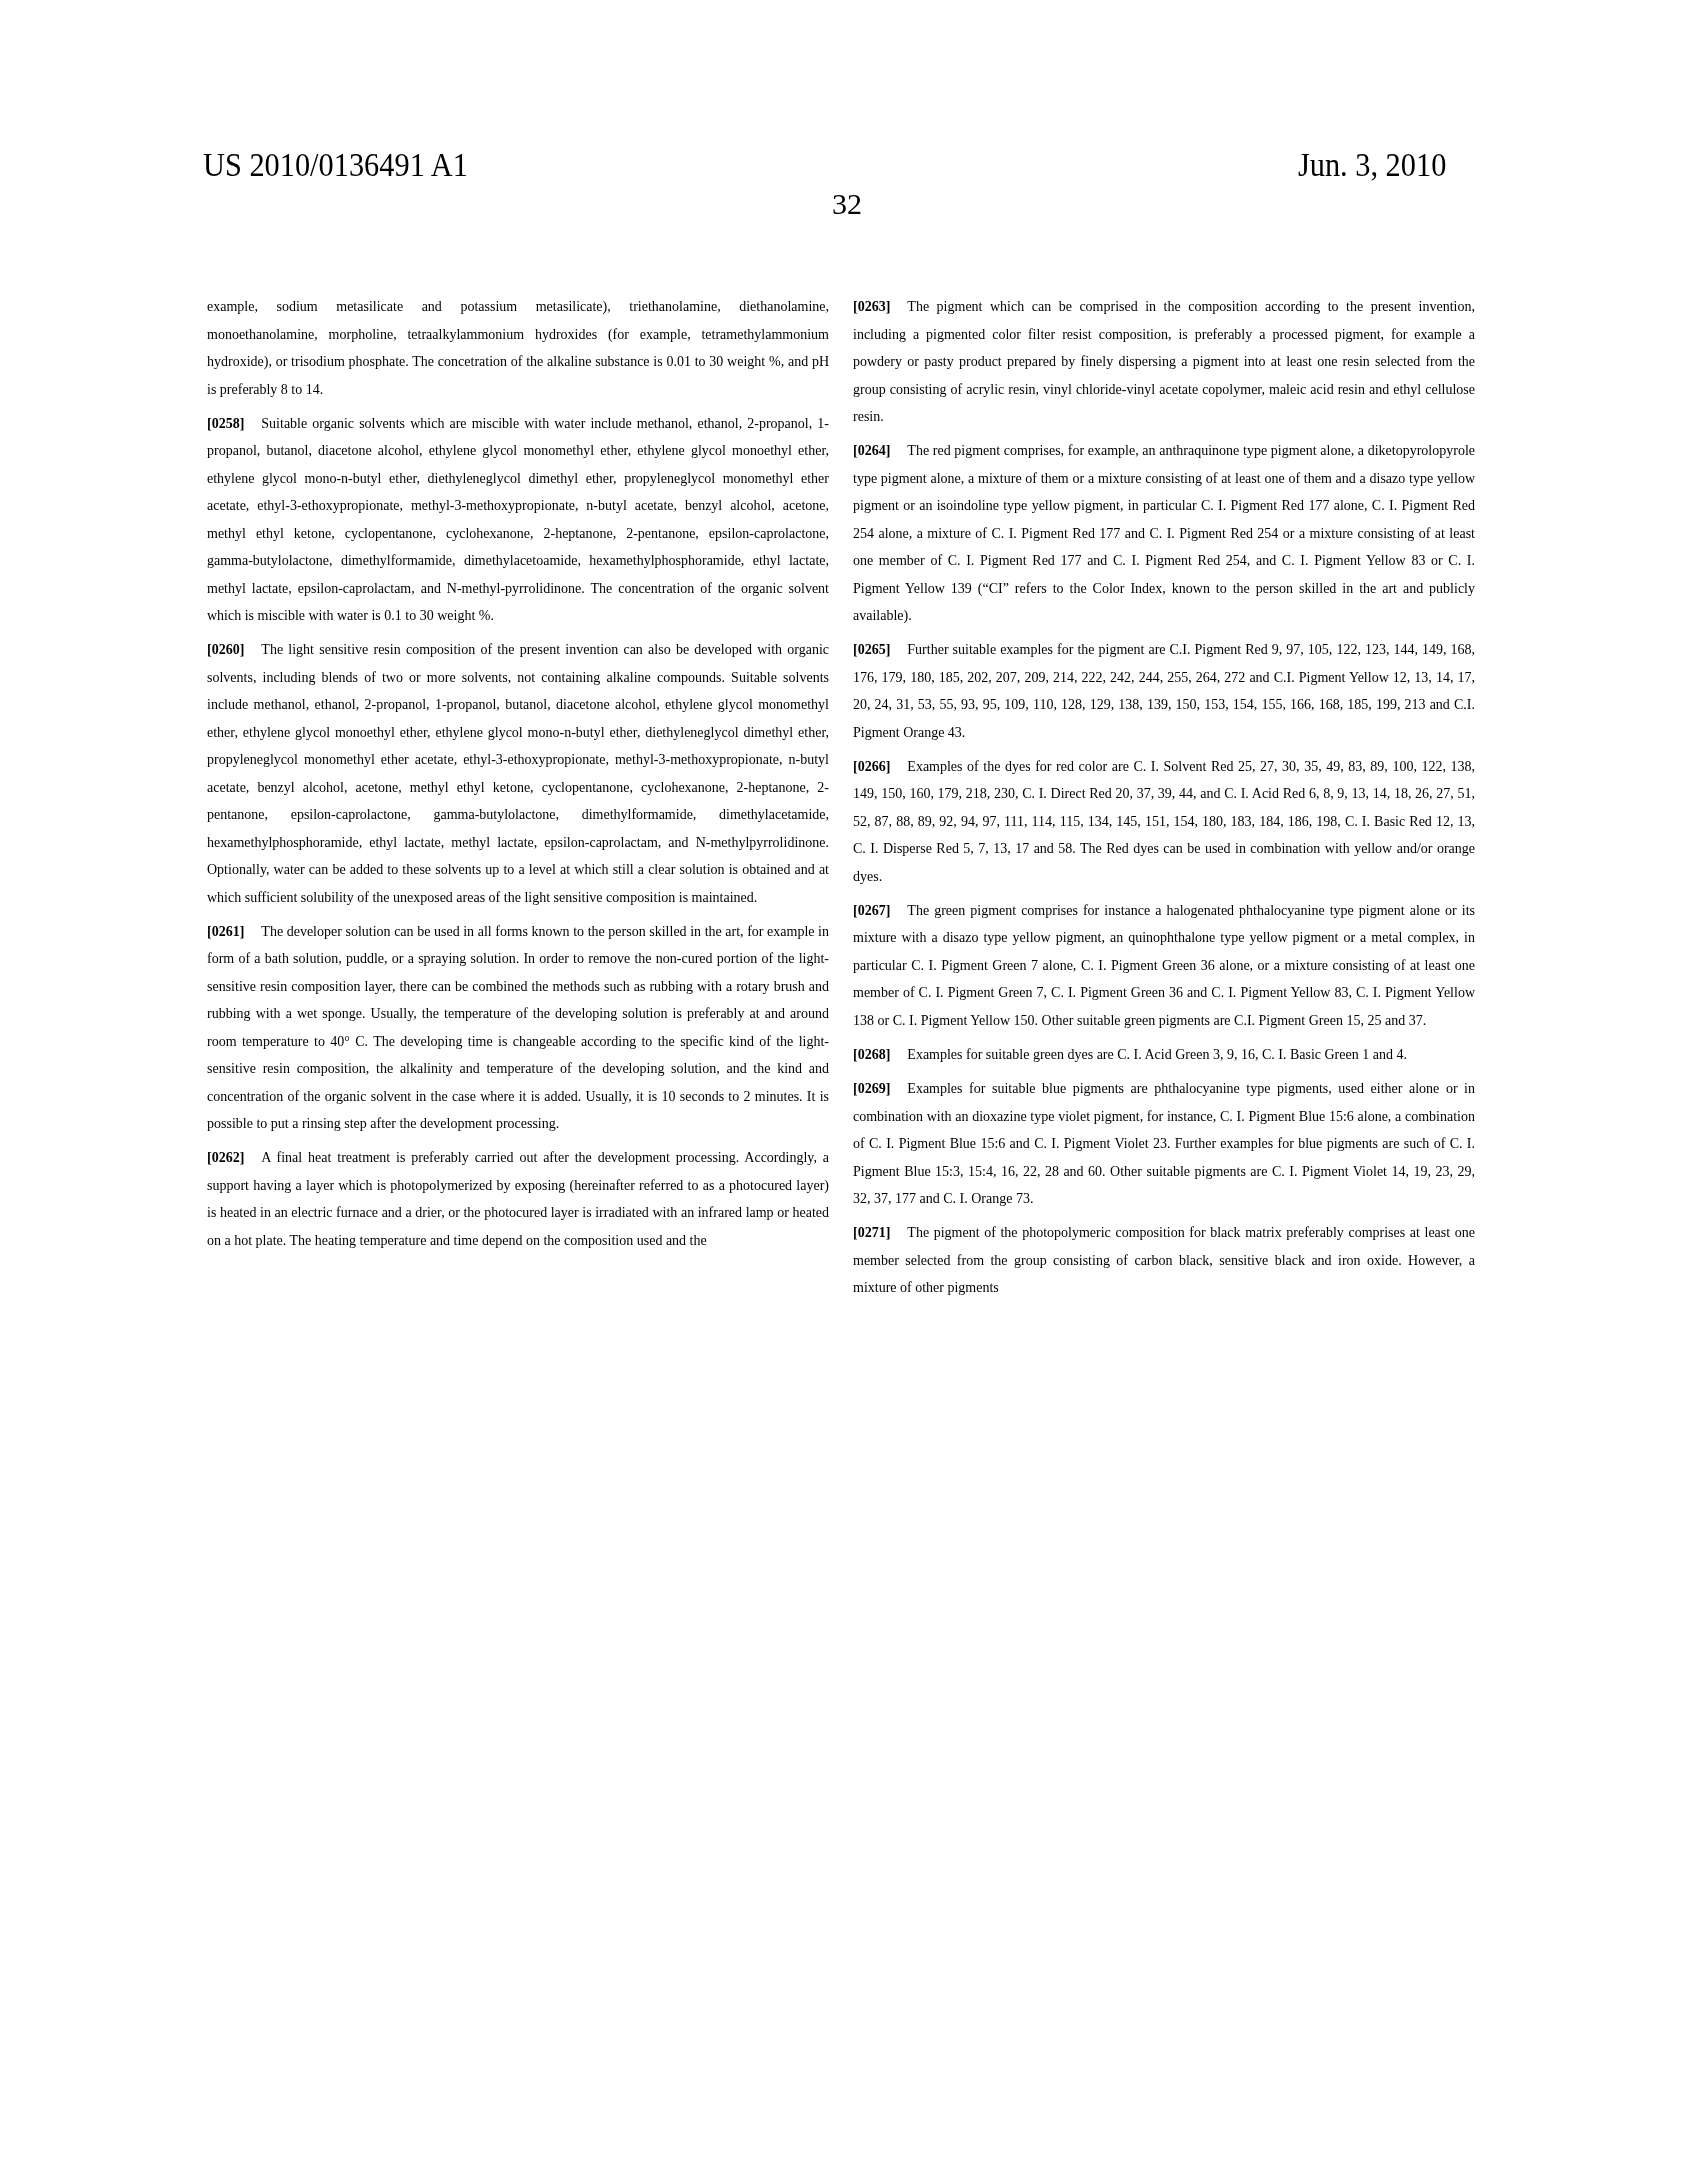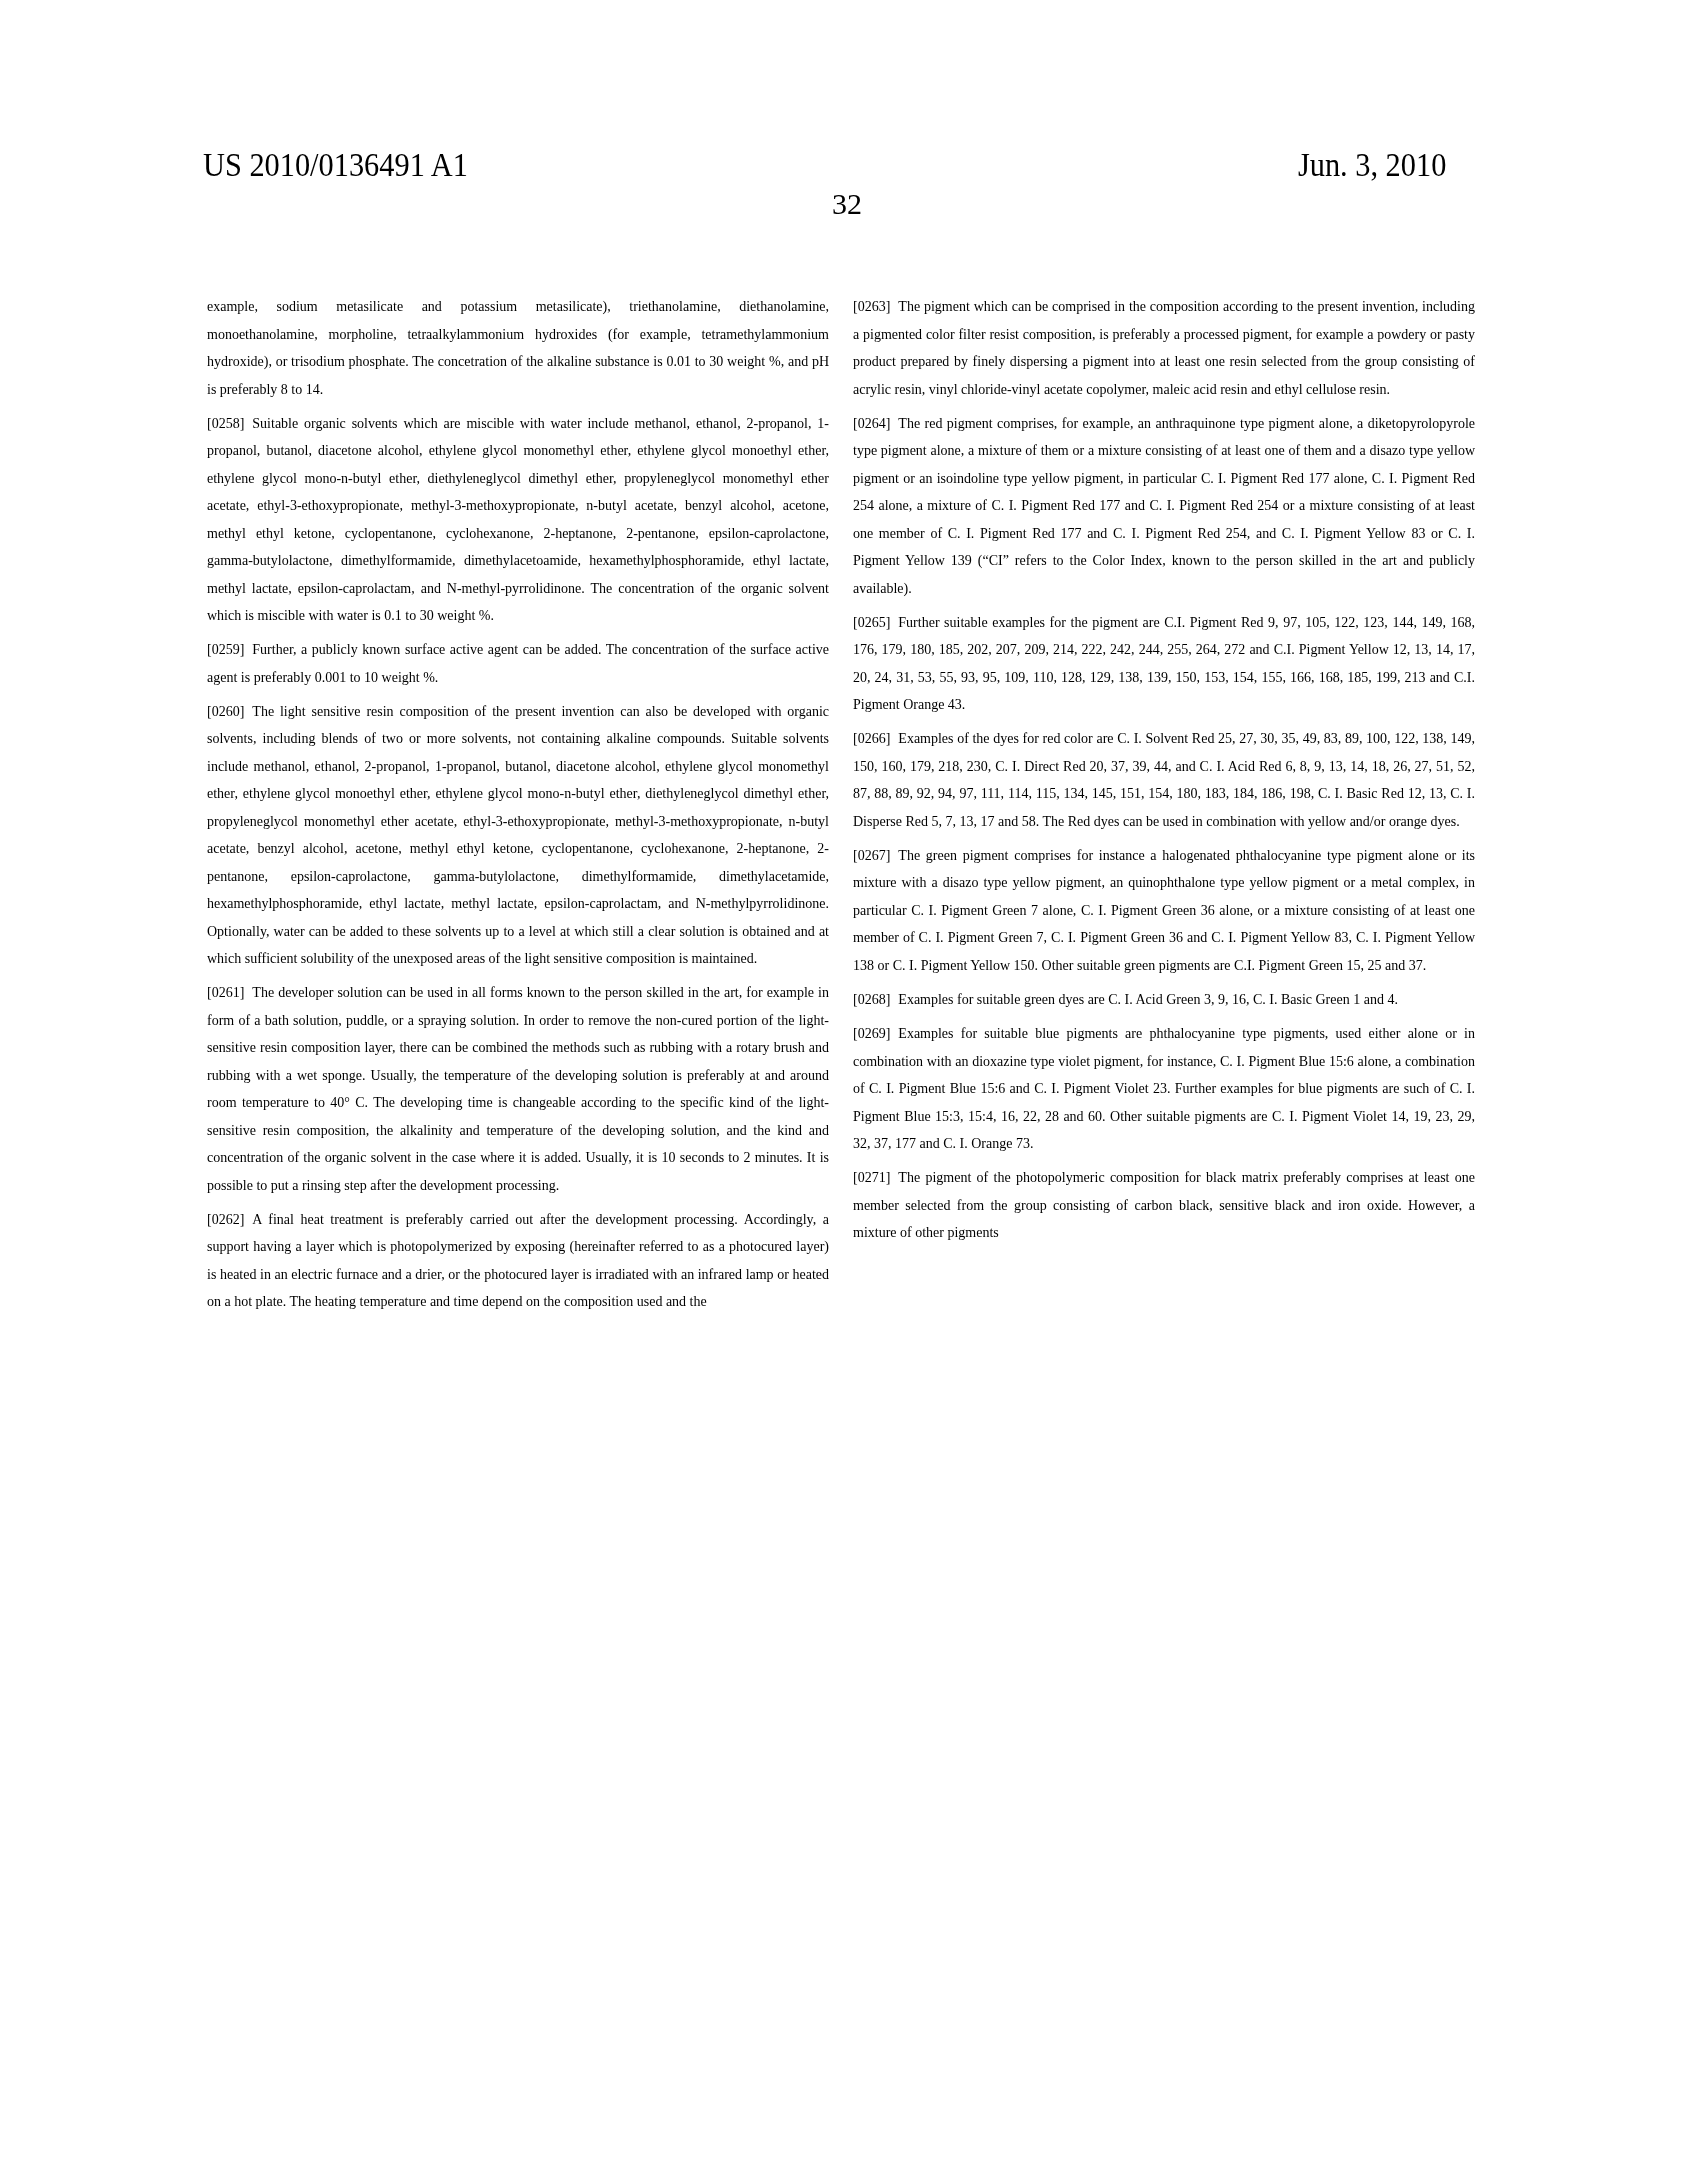--- a/index.html
+++ b/index.html
@@ -5,34 +5,33 @@
     html, body { margin: 0; padding: 0; background: #ffffff; }
     body { width: 1694px; height: 2183px; position: relative; overflow: hidden; color: #000; }
     .page { position: absolute; left: 0; top: 0; width: 1694px; height: 1528px; font-family: "Liberation Serif", "DejaVu Serif", serif; }
     .hdr-left { position: absolute; left: 203px; top: 147px; font-size: 33px; letter-spacing: 0; transform: scaleX(0.92); transform-origin: left top; }
     .hdr-right { position: absolute; right: 248px; top: 147px; font-size: 33px; transform: scaleX(0.92); transform-origin: right top; }
     .page-num { position: absolute; left: 0; width: 1694px; top: 187px; text-align: center; font-size: 30px; }
     .col { position: absolute; top: 293px; width: 622px; font-size: 14px; line-height: 27.5px; text-align: justify; hyphens: manual; }
     .col.left { left: 207px; }
     .col.right { left: 853px; }
     .para { margin: 0 0 6.6px 0; }
-    .pnum { font-weight: normal; margin-right: 8px; }
+    .pnum { font-weight: bold; margin-right: 17px; }
   </style>
 </head>
 <body>
 
 <div class="page">
   <div class="hdr-left">US 2010/0136491 A1</div>
   <div class="hdr-right">Jun. 3, 2010</div>
   <div class="page-num">32</div>
 
   <div class="col left">
     <p class="para"><span>example, sodium metasilicate and potassium metasilicate), triethanolamine, diethanolamine, monoethanolamine, mor­pholine, tetraalkylammonium hydroxides (for example, tet­ramethylammonium hydroxide), or trisodium phosphate. The concetration of the alkaline substance is 0.01 to 30 weight %, and pH is preferably 8 to 14.</span></p>
     <p class="para"><span class="pnum">[0258]</span><span>Suitable organic solvents which are miscible with water include methanol, ethanol, 2-propanol, 1-propanol, butanol, diacetone alcohol, ethylene glycol monomethyl ether, ethylene glycol monoethyl ether, ethylene glycol mono-n-butyl ether, diethyleneglycol dimethyl ether, propy­leneglycol monomethyl ether acetate, ethyl-3-ethoxypropi­onate, methyl-3-methoxypropionate, n-butyl acetate, benzyl alcohol, acetone, methyl ethyl ketone, cyclopentanone, cyclohexanone, 2-heptanone, 2-pentanone, epsilon-caprolac­tone, gamma-butylolactone, dimethylformamide, dimethy­lacetoamide, hexamethylphosphoramide, ethyl lactate, methyl lactate, epsilon-caprolactam, and N-methyl-pyrroli­dinone. The concentration of the organic solvent which is miscible with water is 0.1 to 30 weight %.</span></p>
-    <p class="para"><span class="pnum">[0259]</span><span>Further, a publicly known surface active agent can be added. The concentration of the surface active agent is preferably 0.001 to 10 weight %.</span></p>
     <p class="para"><span class="pnum">[0260]</span><span>The light sensitive resin composition of the present invention can also be developed with organic solvents, including blends of two or more solvents, not containing alkaline compounds. Suitable solvents include methanol, ethanol, 2-propanol, 1-propanol, butanol, diacetone alcohol, ethylene glycol monomethyl ether, ethylene glycol monoet­hyl ether, ethylene glycol mono-n-butyl ether, diethylenegly­col dimethyl ether, propyleneglycol monomethyl ether acetate, ethyl-3-ethoxypropionate, methyl-3-methoxypropi­onate, n-butyl acetate, benzyl alcohol, acetone, methyl ethyl ketone, cyclopentanone, cyclohexanone, 2-heptanone, 2-pentanone, epsilon-caprolactone, gamma-butylolactone, dimethylformamide, dimethylacetamide, hexamethylphos­phoramide, ethyl lactate, methyl lactate, epsilon-caprolac­tam, and N-methylpyrrolidinone. Optionally, water can be added to these solvents up to a level at which still a clear solution is obtained and at which sufficient solubility of the unexposed areas of the light sensitive composition is main­tained.</span></p>
     <p class="para"><span class="pnum">[0261]</span><span>The developer solution can be used in all forms known to the person skilled in the art, for example in form of a bath solution, puddle, or a spraying solution. In order to remove the non-cured portion of the light-sensitive resin composition layer, there can be combined the methods such as rubbing with a rotary brush and rubbing with a wet sponge. Usually, the temperature of the developing solution is prefer­ably at and around room temperature to 40° C. The develop­ing time is changeable according to the specific kind of the light-sensitive resin composition, the alkalinity and tempera­ture of the developing solution, and the kind and concentra­tion of the organic solvent in the case where it is added. Usually, it is 10 seconds to 2 minutes. It is possible to put a rinsing step after the development processing.</span></p>
     <p class="para"><span class="pnum">[0262]</span><span>A final heat treatment is preferably carried out after the development processing. Accordingly, a support having a layer which is photopolymerized by exposing (hereinafter referred to as a photocured layer) is heated in an electric furnace and a drier, or the photocured layer is irradiated with an infrared lamp or heated on a hot plate. The heating tem­perature and time depend on the composition used and the</span></p>
   </div>
 
   <div class="col right">
     <p class="para"><span class="pnum">[0263]</span><span>The pigment which can be comprised in the com­position according to the present invention, including a pig­mented color filter resist composition, is preferably a pro­cessed pigment, for example a powdery or pasty product prepared by finely dispersing a pigment into at least one resin selected from the group consisting of acrylic resin, vinyl chloride-vinyl acetate copolymer, maleic acid resin and ethyl cellulose resin.</span></p>
     <p class="para"><span class="pnum">[0264]</span><span>The red pigment comprises, for example, an anthraquinone type pigment alone, a diketopyrolopyrole type pigment alone, a mixture of them or a mixture consisting of at least one of them and a disazo type yellow pigment or an isoindoline type yellow pigment, in particular C. I. Pigment Red 177 alone, C. I. Pigment Red 254 alone, a mixture of C. I. Pigment Red 177 and C. I. Pigment Red 254 or a mixture consisting of at least one member of C. I. Pigment Red 177 and C. I. Pigment Red 254, and C. I. Pigment Yellow 83 or C. I. Pigment Yellow 139 (“CI” refers to the Color Index, known to the person skilled in the art and publicly available).</span></p>
     <p class="para"><span class="pnum">[0265]</span><span>Further suitable examples for the pigment are C.I. Pigment Red 9, 97, 105, 122, 123, 144, 149, 168, 176, 179, 180, 185, 202, 207, 209, 214, 222, 242, 244, 255, 264, 272 and C.I. Pigment Yellow 12, 13, 14, 17, 20, 24, 31, 53, 55, 93, 95, 109, 110, 128, 129, 138, 139, 150, 153, 154, 155, 166, 168, 185, 199, 213 and C.I. Pigment Orange 43.</span></p>
     <p class="para"><span class="pnum">[0266]</span><span>Examples of the dyes for red color are C. I. Solvent Red 25, 27, 30, 35, 49, 83, 89, 100, 122, 138, 149, 150, 160, 179, 218, 230, C. I. Direct Red 20, 37, 39, 44, and C. I. Acid Red 6, 8, 9, 13, 14, 18, 26, 27, 51, 52, 87, 88, 89, 92, 94, 97, 111, 114, 115, 134, 145, 151, 154, 180, 183, 184, 186, 198, C. I. Basic Red 12, 13, C. I. Disperse Red 5, 7, 13, 17 and 58. The Red dyes can be used in combination with yellow and/or orange dyes.</span></p>

